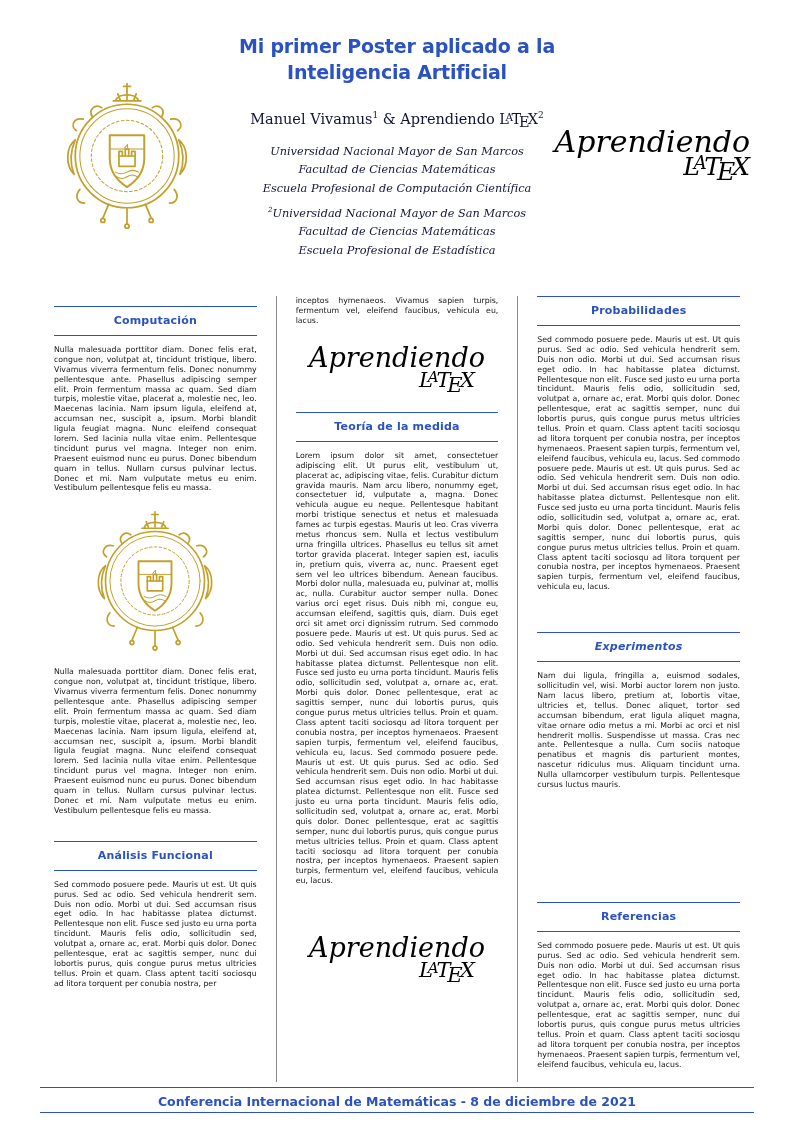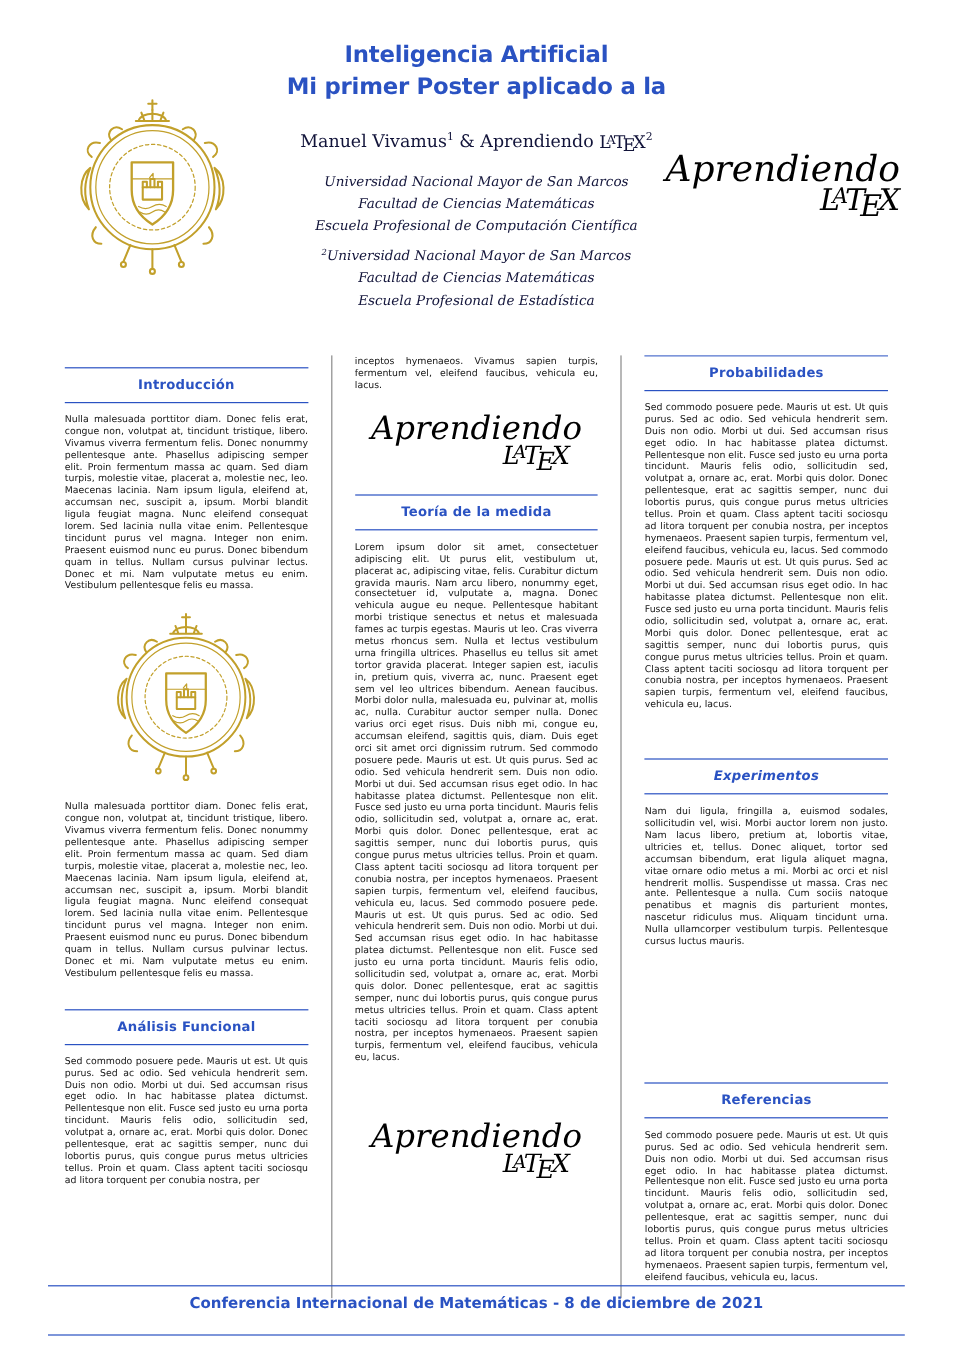--- a/index.html
+++ b/index.html
@@ -65,21 +65,21 @@
   .body-text {
     font-size:7.8px; line-height:1.27; text-align:justify; color:#151515;
   }
   .seal-col { width:132px; height:148px; margin:14px auto 12px; }
 
   
   .footer {
     position:absolute; left:40px; right:40px; bottom:10px;
     border-top:1px solid #2a52c2; border-bottom:1px solid #2a52c2;
     color:#2a52c2; font-weight:bold; text-align:center;
-    font-size:12.5px; padding:6px 0 19px;
+    font-size:12.5px; padding:6px 0 3px;
   }
 </style>
 </head>
 <body>
 
 <div class="page">
 
   <svg width="0" height="0" style="position:absolute" aria-hidden="true">
     <defs>
       <g id="seal-sym">
@@ -109,22 +109,22 @@
           <circle cx="39" cy="122" r="1.8"></circle>
           <circle cx="60" cy="127" r="1.8"></circle>
           <circle cx="81" cy="122" r="1.8"></circle>
         </g>
       </g>
     </defs>
   </svg>
 
   <header class="header">
     <div class="title">
+      <div>Mi primer Poster aplicado a la</div>
       <div>Inteligencia Artificial</div>
-      <div>Mi primer Poster aplicado a la</div>
     </div>
 
     <div class="seal-header">
       <svg class="seal-svg" viewBox="0 0 120 132">
           <use href="#seal-sym"></use>
         </svg>
     </div>
 
     <div class="center-block">
       <div class="authors-line"><span>Manuel Vivamus</span><sup>1</sup><span> &amp; Aprendiendo </span><span class="latex-inline"><span>L</span><span class="lx-A">A</span><span>T</span><span class="lx-E">E</span><span>X</span></span><sup>2</sup></div>
@@ -146,21 +146,21 @@
       <div class="ap-word">Aprendiendo</div>
       <div class="ap-latex"><span>L</span><span class="lx-A">A</span><span>T</span><span class="lx-E">E</span><span>X</span></div>
     </div>
   </header>
 
   <main class="columns">
 
     <section class="col col-1">
       <div class="section-head">
         <div class="rule"></div>
-        <h2>Introducción</h2>
+        <h2>Computación</h2>
         <div class="rule"></div>
       </div>
       <p class="body-text">Nulla malesuada porttitor diam. Donec felis erat, congue non, volutpat at, tincidunt tristique, libero. Vivamus viverra fermentum felis. Donec nonummy pellentesque ante. Phasellus adipiscing semper elit. Proin fermentum massa ac quam. Sed diam turpis, molestie vitae, placerat a, molestie nec, leo. Maecenas lacinia. Nam ipsum ligula, eleifend at, accumsan nec, suscipit a, ipsum. Morbi blandit ligula feugiat magna. Nunc eleifend consequat lorem. Sed lacinia nulla vitae enim. Pellentesque tincidunt purus vel magna. Integer non enim. Praesent euismod nunc eu purus. Donec bibendum quam in tellus. Nullam cursus pulvinar lectus. Donec et mi. Nam vulputate metus eu enim. Vestibulum pellentesque felis eu massa.</p>
 
       <div class="seal-col">
         <svg class="seal-svg" viewBox="0 0 120 132">
             <use href="#seal-sym"></use>
           </svg>
       </div>
 

